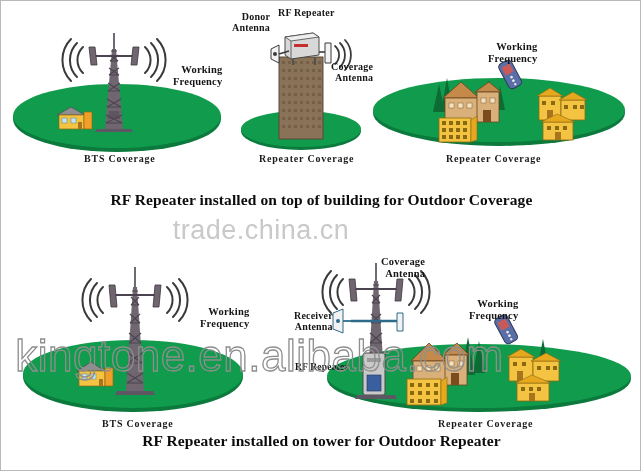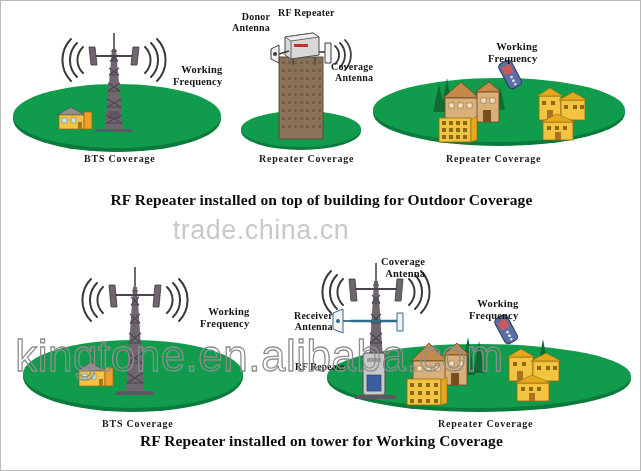--- a/index.html
+++ b/index.html
@@ -462,15 +462,15 @@
   </div>
   <div class="lbl" style="left:294px;top:361px;font-size:9.5px;">RF Repeater</div>
   <div class="lbl" style="left:468px;top:297px;font-size:10.5px;">
     <div>Working</div>
     <div>Frequency</div>
   </div>
   <div class="cov-lbl" style="left:437px;top:417px;">Repeater Coverage</div>
 
   <div class="wm-king" style="top:330px;">kingtone.en.alibaba.com</div>
 
-  <div class="caption" style="top:431px;">RF Repeater installed on tower for Working Coverage</div>
+  <div class="caption" style="top:431px;">RF Repeater installed on tower for Outdoor Repeater</div>
 
 </div>
 
 </body></html>

